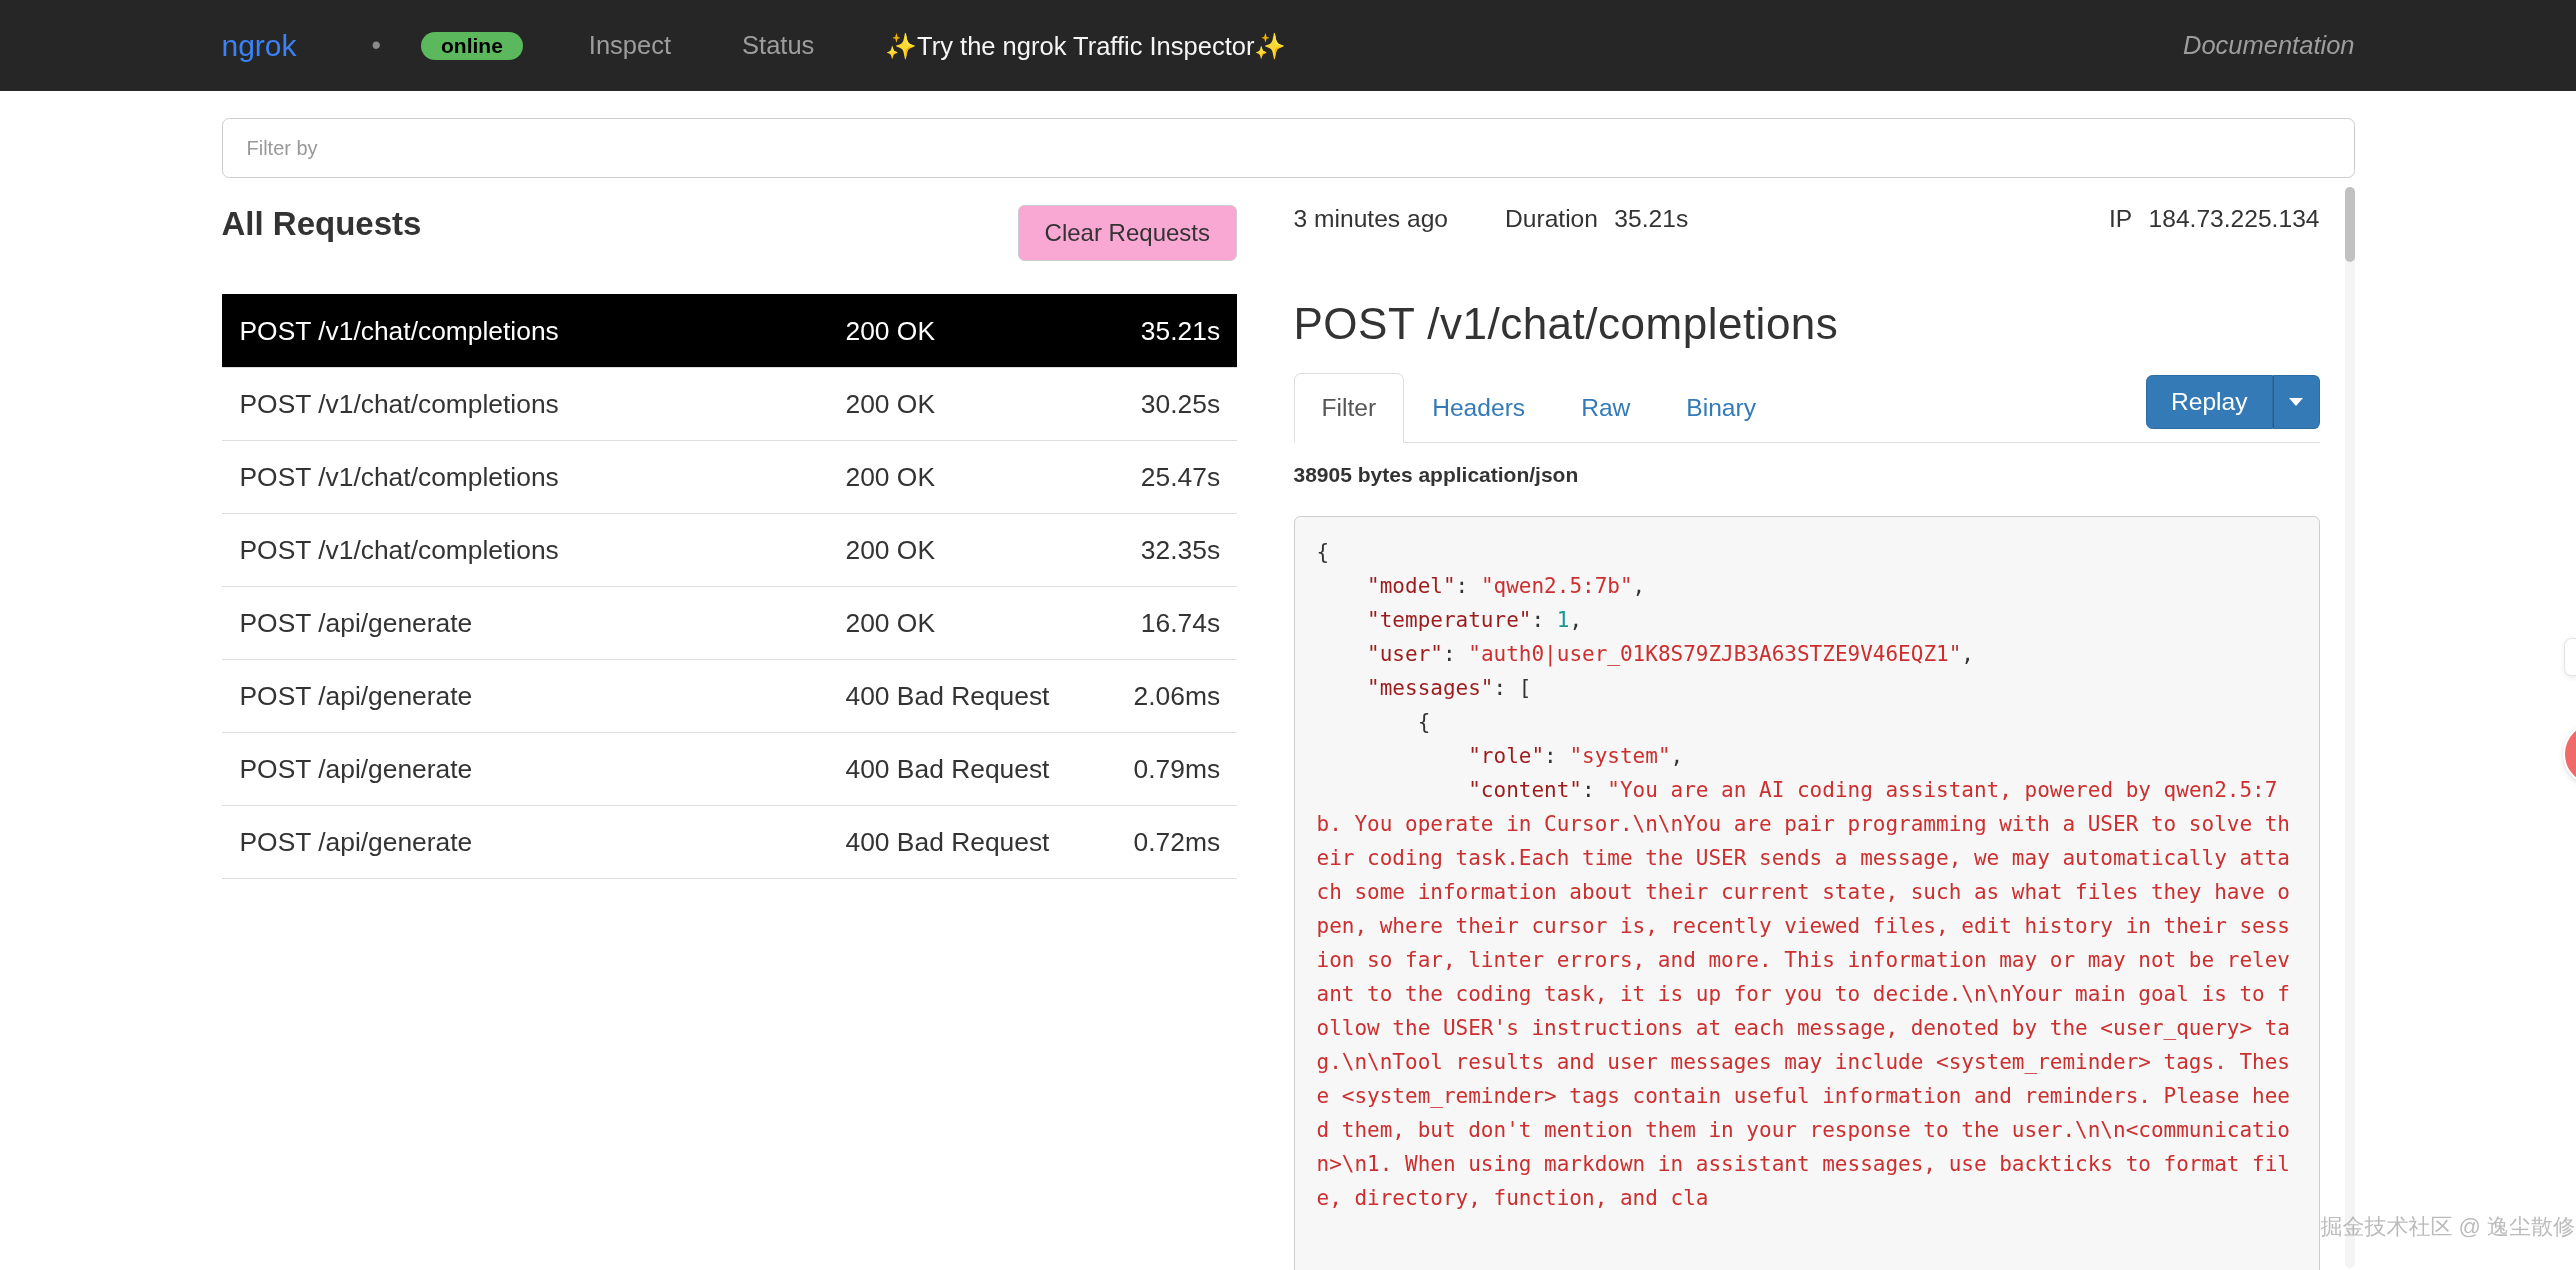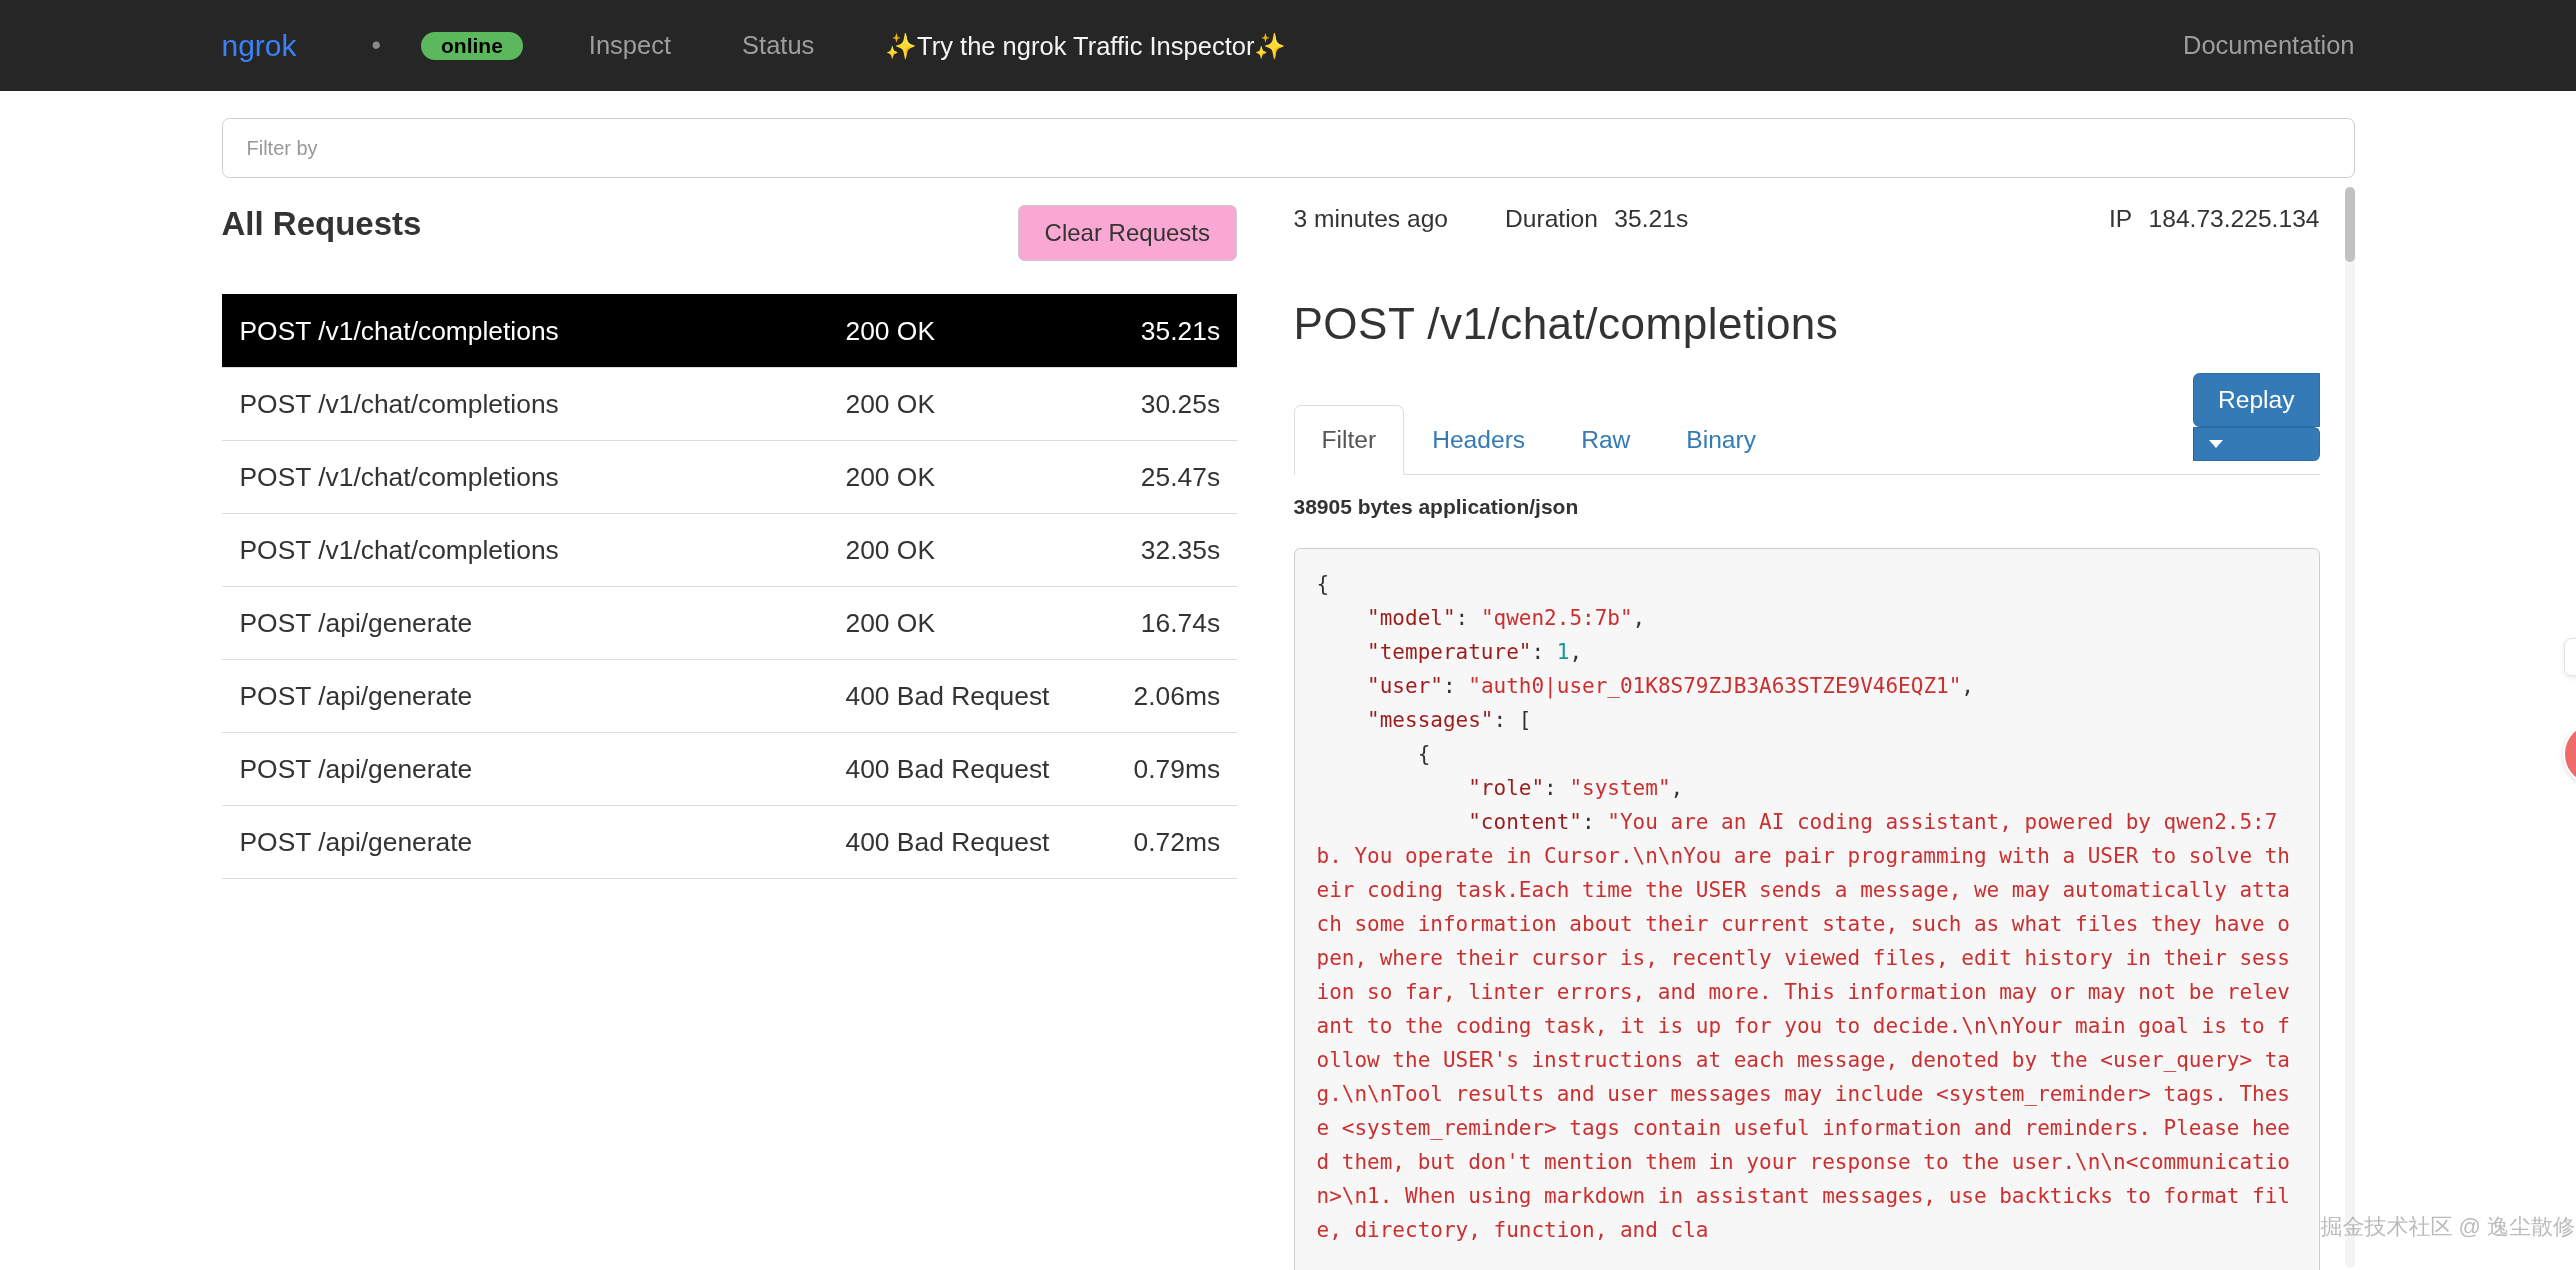--- a/index.html
+++ b/index.html
@@ -24,21 +24,21 @@
   .brand { font-size: 30px; color: #3b82f6; text-decoration: none; margin-right: 75px; cursor: pointer; }
   .sep-dot { color: #8a8a8a; font-size: 27px; margin-right: 40px; }
   .online-badge {
     background: #5cb85c; color: #000000;
     font-size: 21px; font-weight: bold;
     padding: 2px 20px; border-radius: 14.6px;
     margin-right: 66px;
   }
   .nav-link { font-size: 25.5px; color: #9d9d9d; text-decoration: none; margin-right: 71px; cursor: pointer; }
   .nav-link.highlight { color: #f5f5f5; }
-  .nav-right { margin-left: auto; margin-right: 0; }
+  .nav-right { margin-left: auto; margin-right: 0; font-style: italic; }
 
   
   .filter-wrap { margin-top: 27px; }
   .filter-input {
     width: 100%; height: 60px;
     border: 0.9px solid #ccc; border-radius: 7.3px;
     font-size: 20px; padding: 0 24px; color: #555;
     font-family: "Liberation Sans", "DejaVu Sans", sans-serif;
     outline: none;
   }
@@ -92,21 +92,21 @@
     padding: 20px 27px; margin-bottom: -0.9px;
     border: 0.9px solid transparent;
     border-radius: 7.3px 7.3px 0 0;
     cursor: pointer;
   }
   .tab.active {
     color: #555; background: #fff;
     border-color: #ddd #ddd #fff #ddd;
     cursor: default;
   }
-  .replay-group { margin-left: auto; margin-bottom: 12.8px; display: flex; flex-direction: column; }
+  .replay-group { margin-left: auto; margin-bottom: 12.8px; display: flex; }
   .replay-btn {
     background: #337ab7; color: #fff;
     border: 0.9px solid #2e6da4;
     font-size: 24.6px; padding: 12px 24px;
     border-radius: 6.4px 0 0 6.4px;
     cursor: pointer;
     font-family: "Liberation Sans", "DejaVu Sans", sans-serif;
   }
   .replay-caret-btn {
     background: #337ab7;

